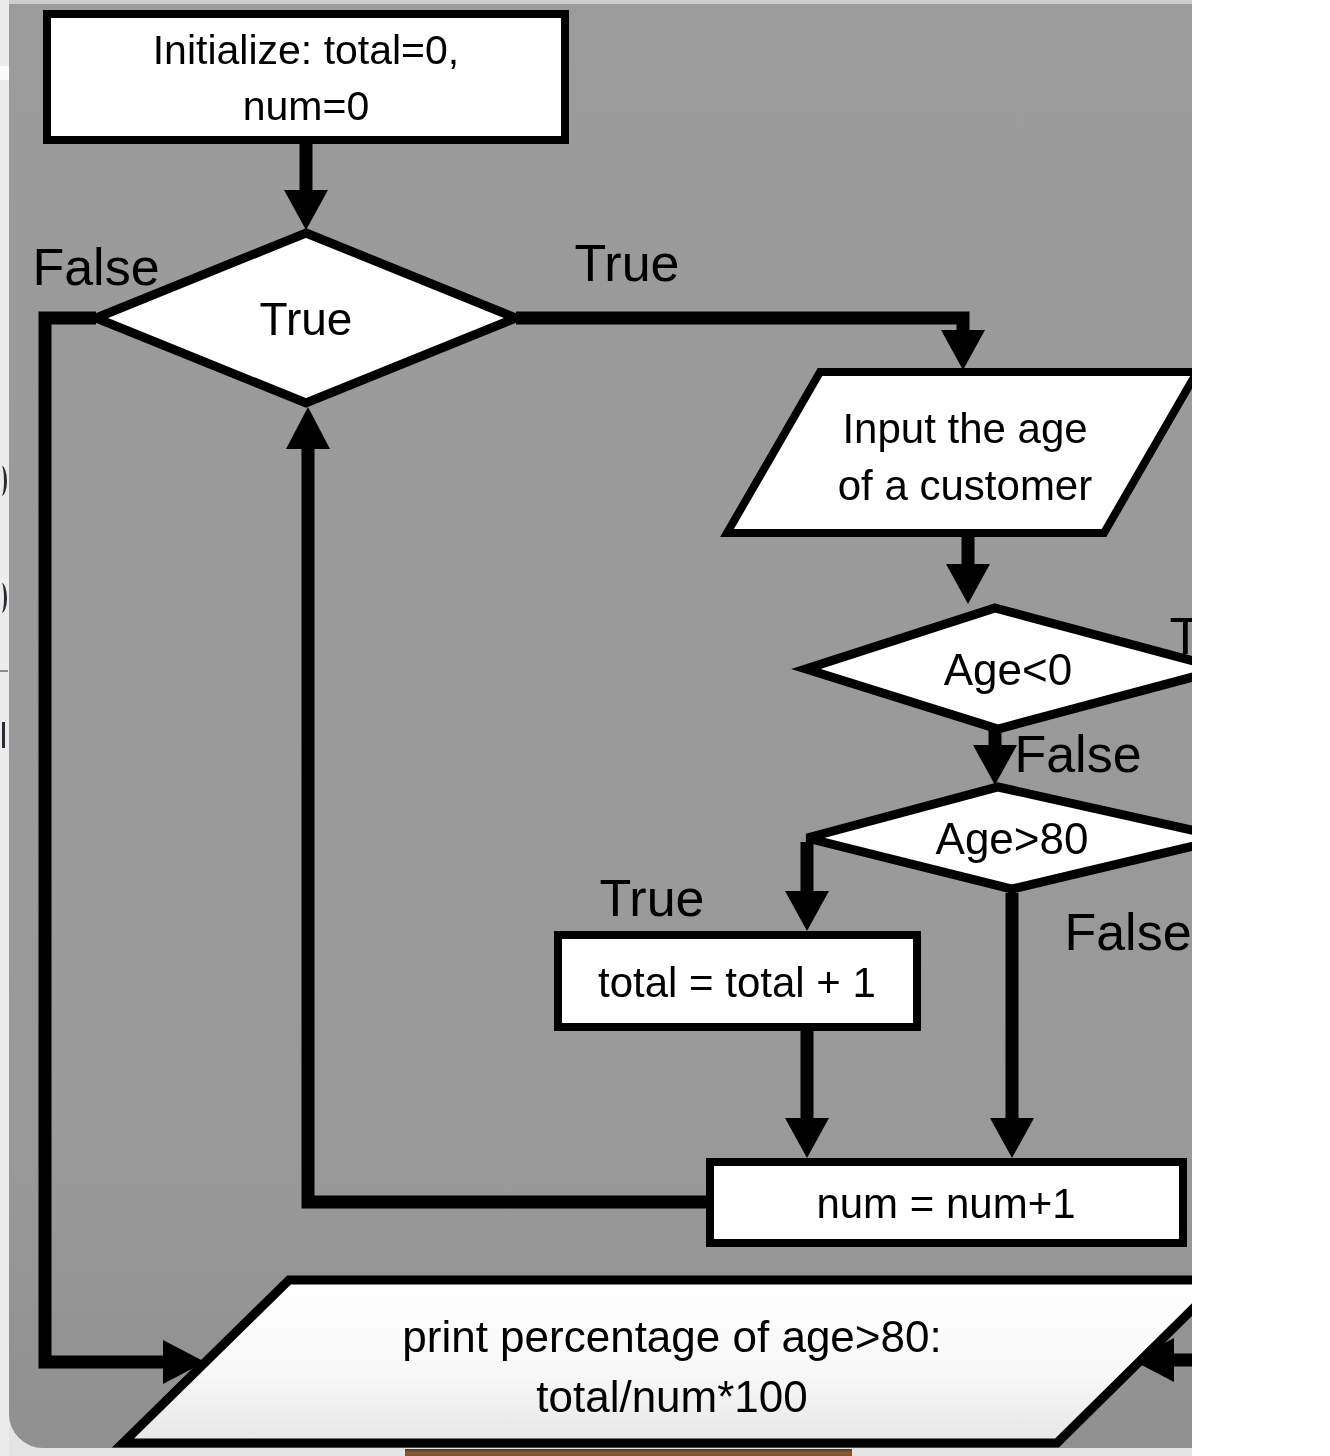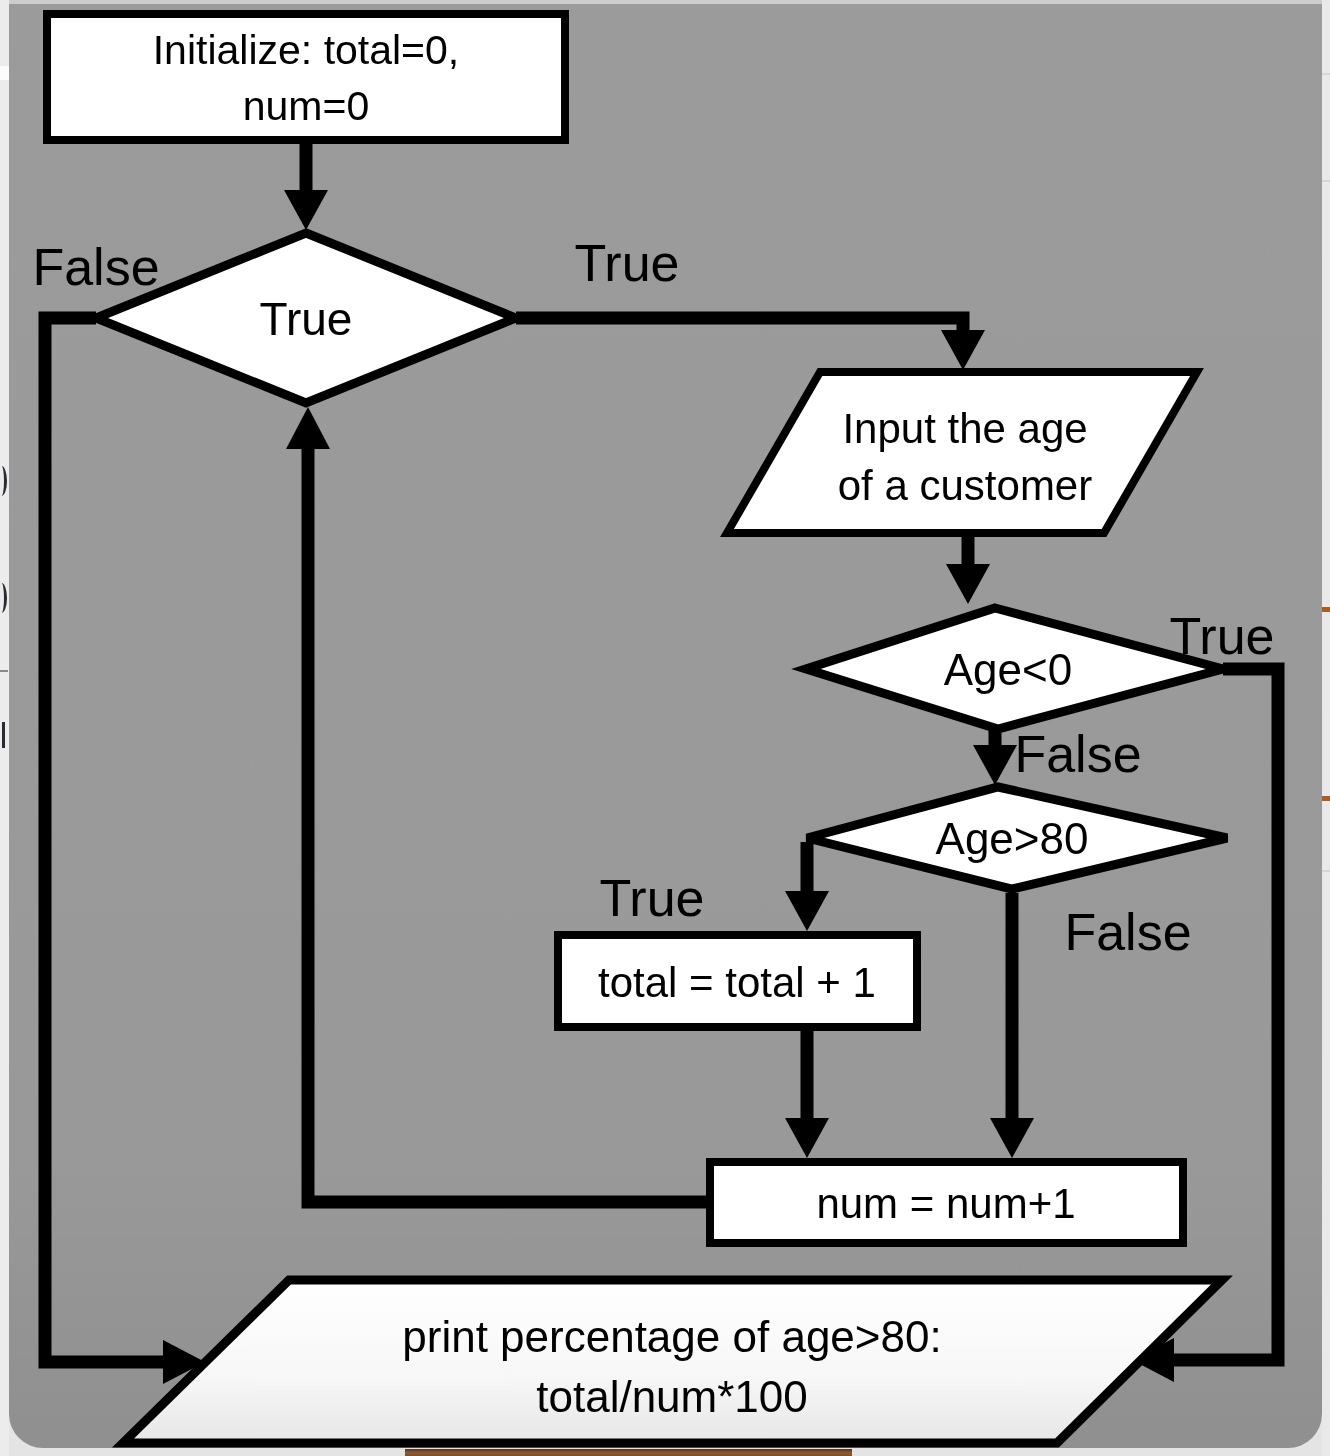--- a/index.html
+++ b/index.html
@@ -1,18 +1,18 @@
 <!DOCTYPE html>
 <html><head>
 <meta charset="utf-8">
 <style>
   html,body{margin:0;padding:0;}
   .stage{
     position:relative;
-    width:1330px;height:1456px;
+    width:1192px;height:1456px;
     background:#e4e4e4;
     overflow:hidden;
     font-family:"Liberation Sans", sans-serif;
   }
   .top-strip{
     position:absolute;left:0;top:0;width:1330px;height:4px;
     background:#cfcccc;
   }
   .slide{
     position:absolute;left:9px;top:4px;width:1313px;height:1444px;

